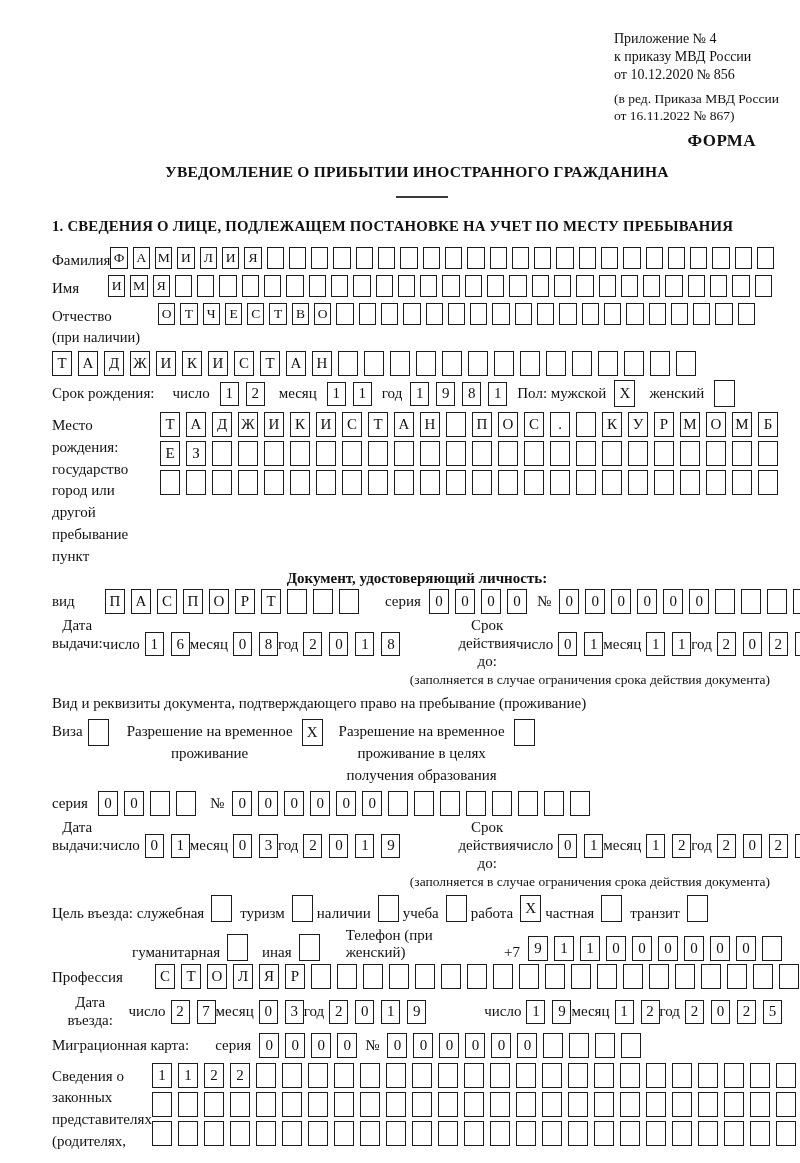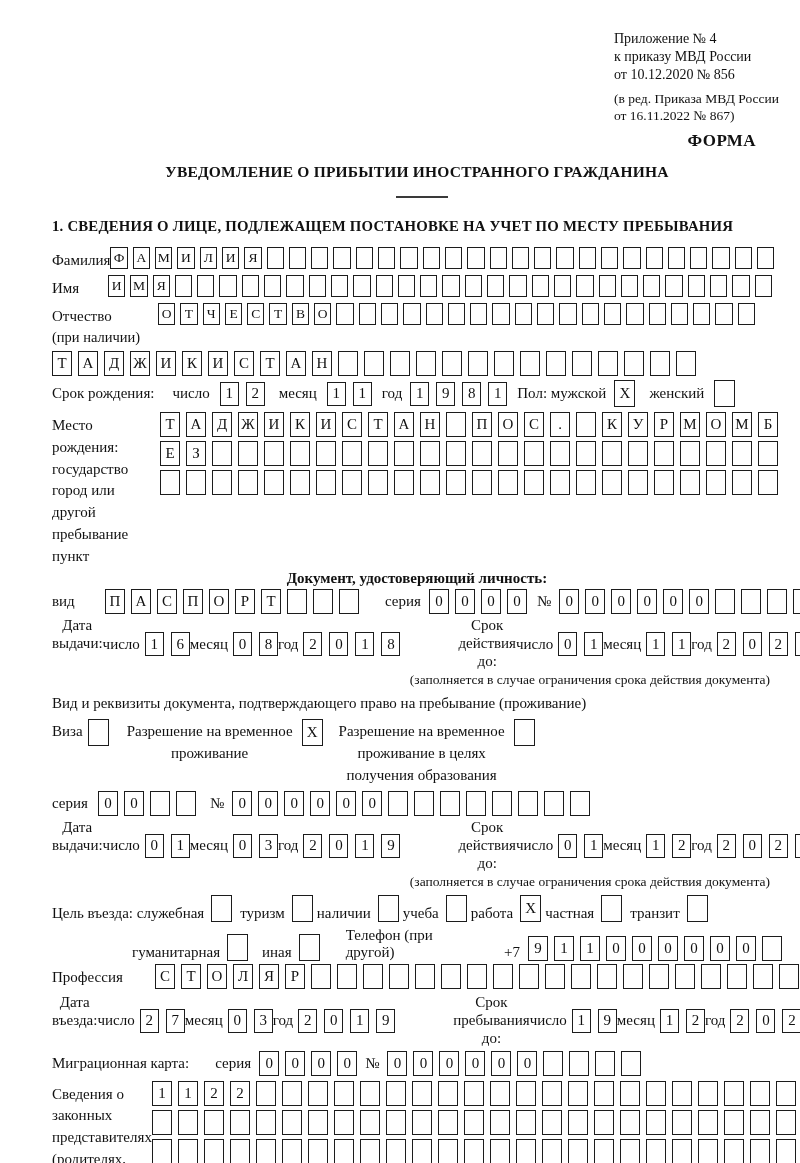--- a/index.html
+++ b/index.html
@@ -575,21 +575,21 @@
 
   <div class="purpose-row" style="margin-left:80px">
     <span>гуманитарная</span>
     <div class="boxes chk">
         <div class="cell"></div>
       </div>
     <span class="gap14">иная</span>
     <div class="boxes chk">
         <div class="cell"></div>
       </div>
-    <span class="gap26">Телефон (при другой)</span>
+    <span class="gap26">Телефон (при женский)</span>
     <span class="gap26">+7</span>
     <div class="boxes md gap8">
         <div class="cell">9</div>
         <div class="cell">1</div>
         <div class="cell">1</div>
         <div class="cell">0</div>
         <div class="cell">0</div>
         <div class="cell">0</div>
         <div class="cell">0</div>
         <div class="cell">0</div>
@@ -646,21 +646,20 @@
         <span class="dlabel gap8">год</span>
         <div class="boxes dt">
             <div class="cell">2</div>
             <div class="cell">0</div>
             <div class="cell">1</div>
             <div class="cell">9</div>
           </div>
       </div>
     </div>
     <div class="date-group dg-right">
-      <div class="date-caption">Срок пребывания до:</div>
       <div class="date-line">
         <span class="dlabel">число</span>
         <div class="boxes dt">
             <div class="cell">1</div>
             <div class="cell">9</div>
           </div>
         <span class="dlabel gap8">месяц</span>
         <div class="boxes dt">
             <div class="cell">1</div>
             <div class="cell">2</div>

